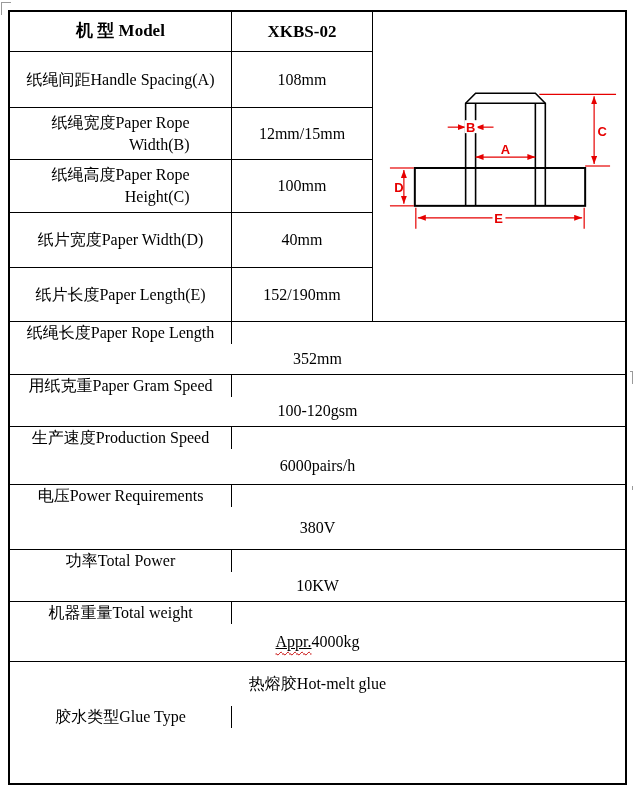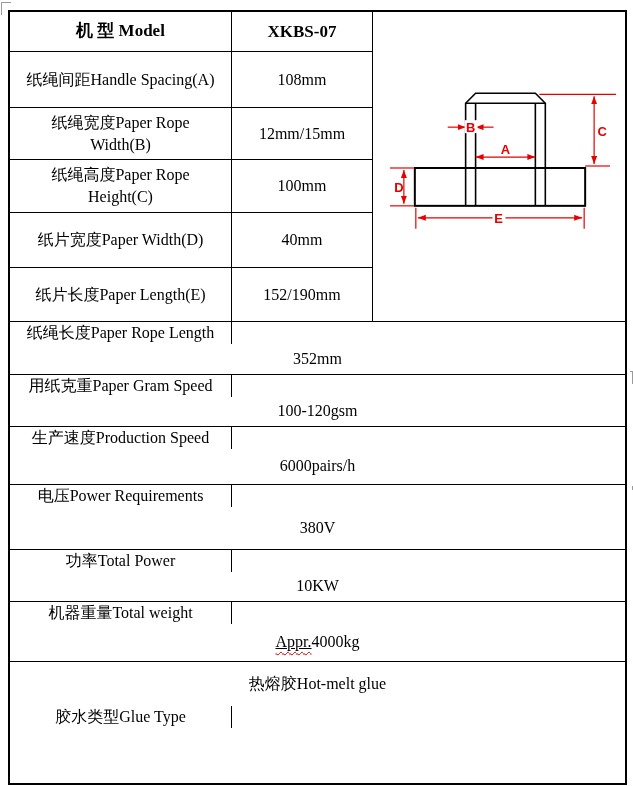--- a/index.html
+++ b/index.html
@@ -19,21 +19,21 @@
   .tbl{
     position:absolute;left:8px;top:10px;width:619px;height:775px;
     border:2px solid #000;box-sizing:border-box;
     display:flex;flex-direction:column;background:#fff;
   }
   .top{display:flex;border-bottom:1px solid #000;box-sizing:border-box;}
   .left-rows{width:362px;display:flex;flex-direction:column;}
   .trow{display:flex;border-bottom:1px solid #000;box-sizing:border-box;}
   .trow:last-child{border-bottom:none;}
   .cell{display:flex;align-items:center;justify-content:center;
-    text-align:center;box-sizing:border-box;}
+    text-align:right;box-sizing:border-box;}
   .lab{width:222px;border-right:1px solid #000;font-size:16px;
     white-space:pre-line;line-height:1.35;padding:0 2px;}
   .val{flex:1;font-size:16px;}
   .hdr .lab,.hdr .val{font-weight:bold;font-size:17px;}
   .h1{height:40px}.h2{height:56px}.h3{height:52px}.h4{height:53px}
   .h5{height:55px}.h6{height:53px}
   .f1{height:53px}.f2{height:52px}.f3{height:58px}.f4{height:65px}
   .f5{height:52px}.f6{height:60px}.f7{height:55px}.f8{height:66px}
   .frow{display:flex;border-bottom:1px solid #000;box-sizing:border-box;flex-direction:column;}
   .frow:last-child{border-bottom:none;}
@@ -50,21 +50,21 @@
 <div class="corner-mark"></div>
 <div class="edge-tick-1"></div>
 <div class="edge-tick-2"></div>
 
 <div class="tbl">
 
   <div class="top">
     <div class="left-rows">
       <div class="trow hdr h1">
         <div class="cell lab">机 型 Model</div>
-        <div class="cell val">XKBS-07</div>
+        <div class="cell val">XKBS-02</div>
       </div>
       <div class="trow h2">
         <div class="cell lab">纸绳间距Handle Spacing(A)</div>
         <div class="cell val">108mm</div>
       </div>
       <div class="trow h3">
         <div class="cell lab">纸绳宽度Paper Rope
 Width(B)</div>
         <div class="cell val">12mm/15mm</div>
       </div>

